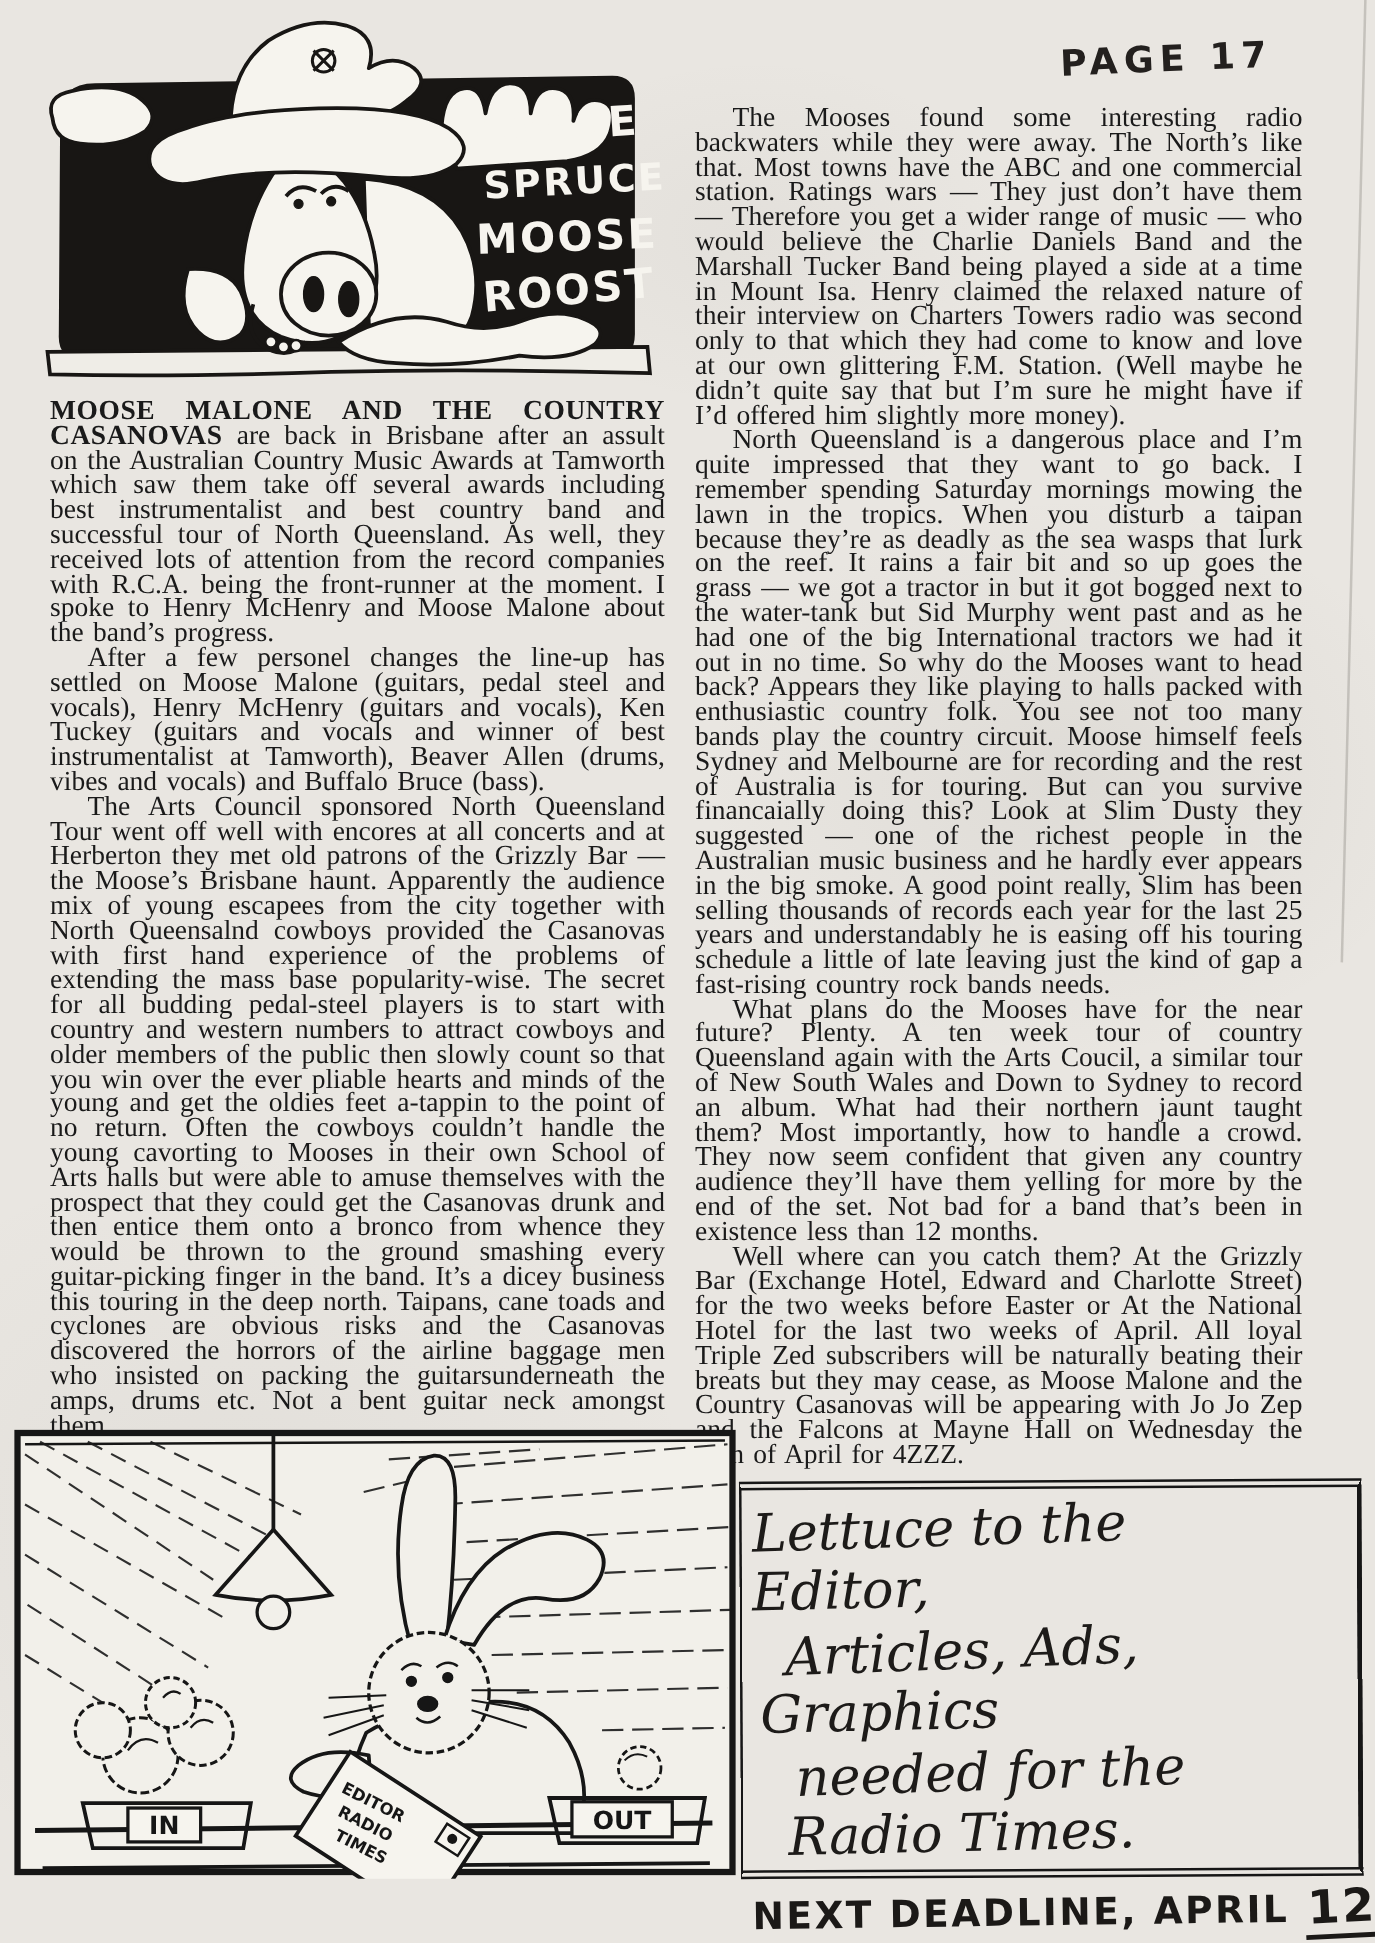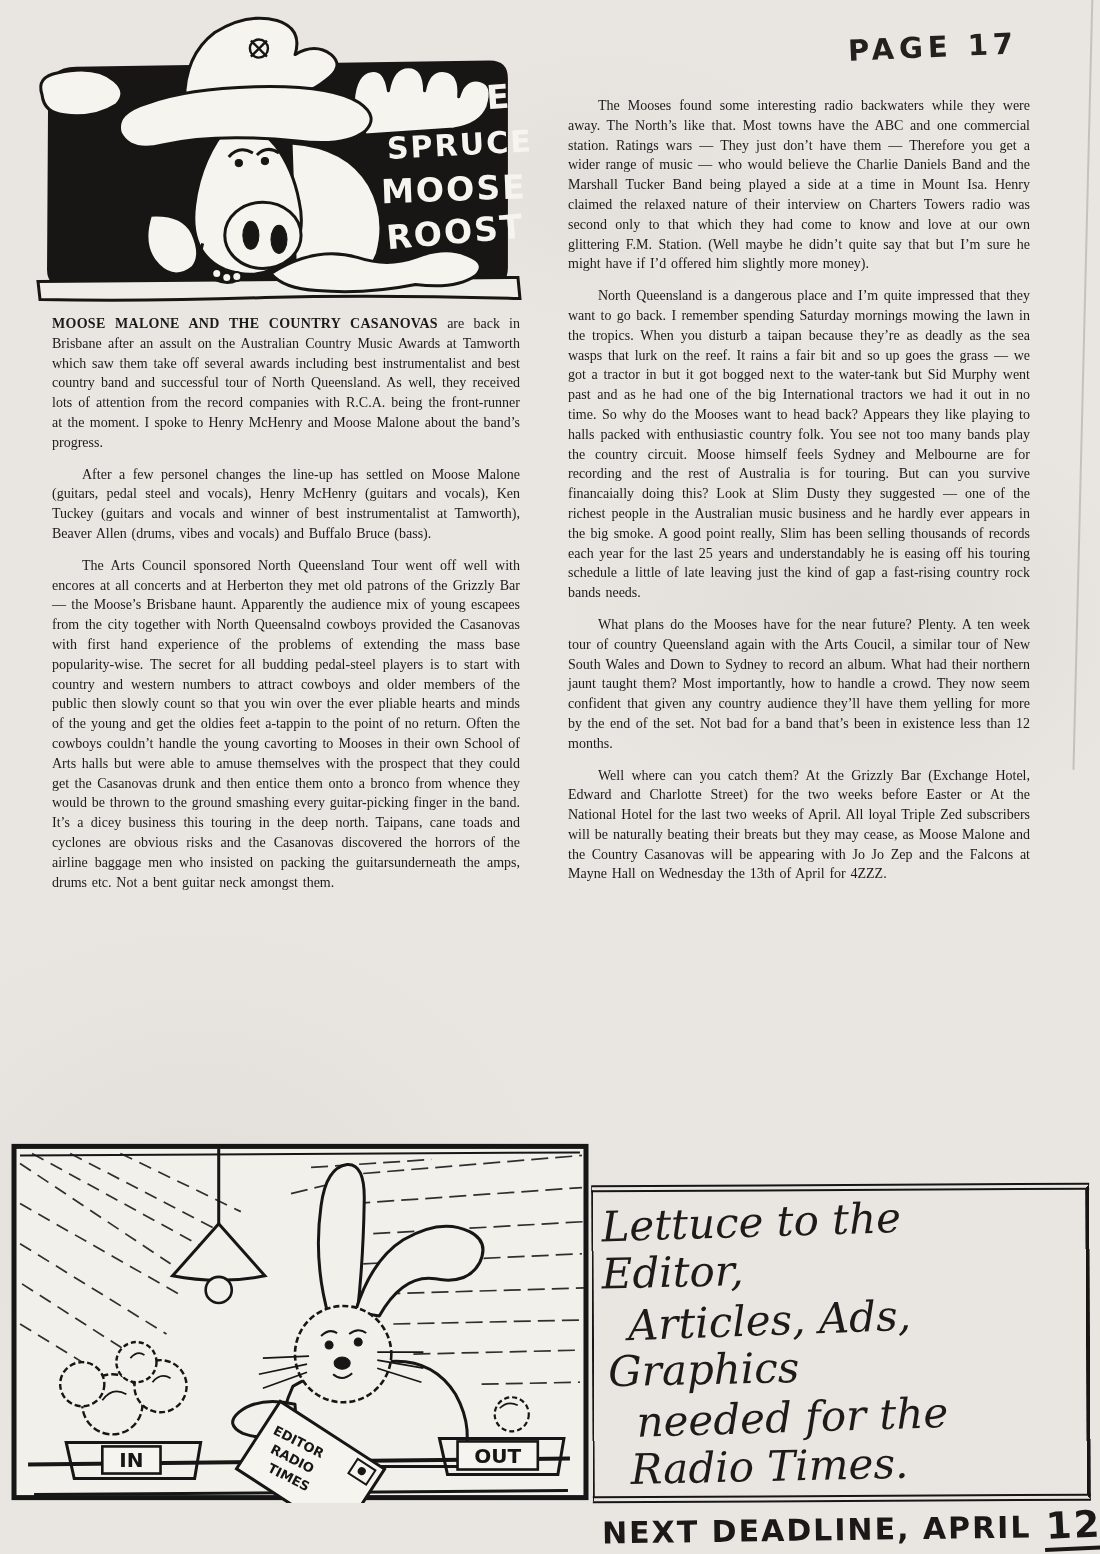--- a/index.html
+++ b/index.html
@@ -16,25 +16,25 @@
   .page{position:absolute;inset:0;}
   .page-edge{position:absolute;right:16px;top:-10px;width:2px;height:780px;
     background:rgba(105,102,95,.28);transform:rotate(1.4deg);}
   .page-label{
     position:absolute;left:848px;top:30px;
     font-family:"DejaVu Sans", sans-serif;font-weight:bold;font-size:29px;
     letter-spacing:5px;transform:rotate(-2.5deg);color:#23201e;
   }
   .moose-art{position:absolute;left:34px;top:6px;width:496px;height:302px;}
   .col{position:absolute;}
-  .col-left{left:40px;top:302px;width:492px;}
+  .col-left{left:40px;top:318px;width:492px;}
   .col-right{left:556px;top:84px;width:486px;}
   .col p{
-    margin:12px;padding:0;text-align:justify;
-    font-size:14px;line-height:19.8px;word-spacing:0.09em;
+    margin:0;padding:0;text-align:justify;
+    font-size:22px;line-height:19.8px;word-spacing:0.09em;
   }
   .col p.indent{text-indent:30px;}
   .lead{font-weight:bold;letter-spacing:0.02em;}
   .cartoon{position:absolute;left:10px;top:1141px;width:580px;height:362px;}
   .letters-box{
     position:absolute;left:592px;top:1184px;width:498px;height:318px;
     border-top:7px double #161616;
     border-right:4px solid #161616;
     border-bottom:7px double #161616;
     border-left:2px solid #161616;

